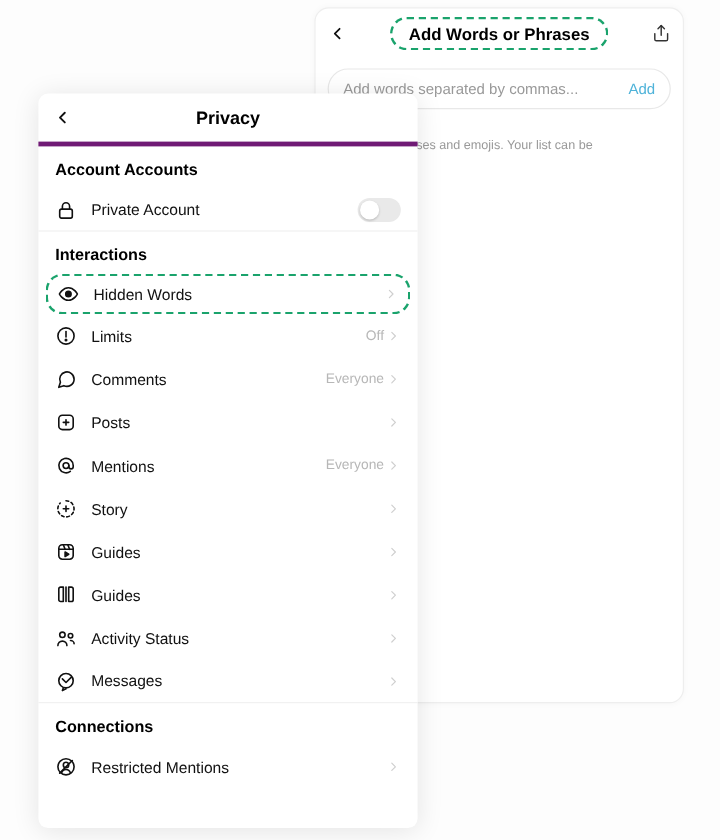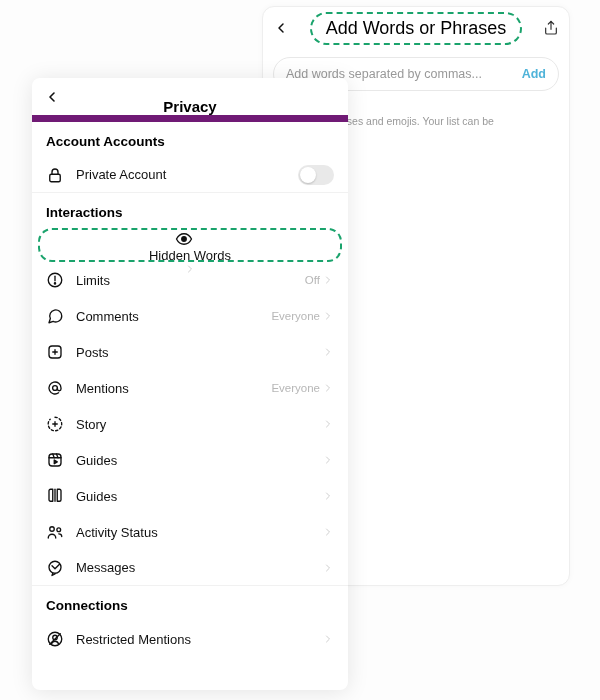--- a/index.html
+++ b/index.html
@@ -27,21 +27,21 @@
   }
   .bp-back {
     position: absolute; left: 10px; top: 50%; transform: translateY(-50%);
     cursor: pointer;
   }
   .bp-share {
     position: absolute; right: 10px; top: 50%; transform: translateY(-50%);
     cursor: pointer;
   }
   .bp-title {
-    font-size: 18px; font-weight: 400;
+    font-size: 14px; font-weight: 700;
     padding: 4px 14px;
   }
   .pill-highlight {
     border: 2px dashed #1aa36c;
     border-radius: 22px;
   }
   .bp-input-wrap {
     margin: 8px 10px 24px 10px;
     border: 1px solid #e8e8e8;
     border-radius: 20px;
@@ -51,21 +51,21 @@
     padding: 0 12px;
   }
   .bp-input {
     flex: 1;
     font-size: 12.5px;
     color: #999;
   }
   .bp-add {
     font-size: 12.5px;
     color: #4fb3d9;
-    font-weight: 700;
+    font-weight: 400;
     margin-left: 8px;
     cursor: pointer;
   }
   .bp-helper {
     font-size: 10.5px;
     color: #999;
     margin: 4px 12px;
     line-height: 1.3;
     text-align: left;
   }
@@ -77,22 +77,22 @@
     left: 32px;
     width: 316px;
     height: 612px;
     background: #fff;
     border-radius: 8px;
     box-shadow: 0 2px 22px rgba(0,0,0,0.10);
   }
   .fp-header {
     position: relative;
     height: 44px;
-    display: flex; align-items: flex-end; justify-content: center;
-    border-bottom: 7px solid #701a75;
+    display: flex; align-items: center; justify-content: center;
+    border-bottom: 4px solid #701a75;
   }
   .fp-back {
     position: absolute; left: 12px; top: 50%; transform: translateY(-50%);
     cursor: pointer;
   }
   .fp-title { font-size: 15px; font-weight: 700; }
 
   .section-title {
     font-size: 13.5px; font-weight: 700;
     padding: 12px 14px 8px 14px;
@@ -143,21 +143,20 @@
     background: #fff;
     box-shadow: 0 1px 2px rgba(0,0,0,0.2);
   }
 
   .row.highlight {
     margin: 0 6px;
     border: 2px dashed #1aa36c;
     border-radius: 14px;
     height: 34px;
     padding: 0 8px;
-    flex-direction: column;
   }
 
   svg { display: block; }
 </style>
 </head>
 <body>
 
 <div class="canvas">
 
   <div class="back-panel">

